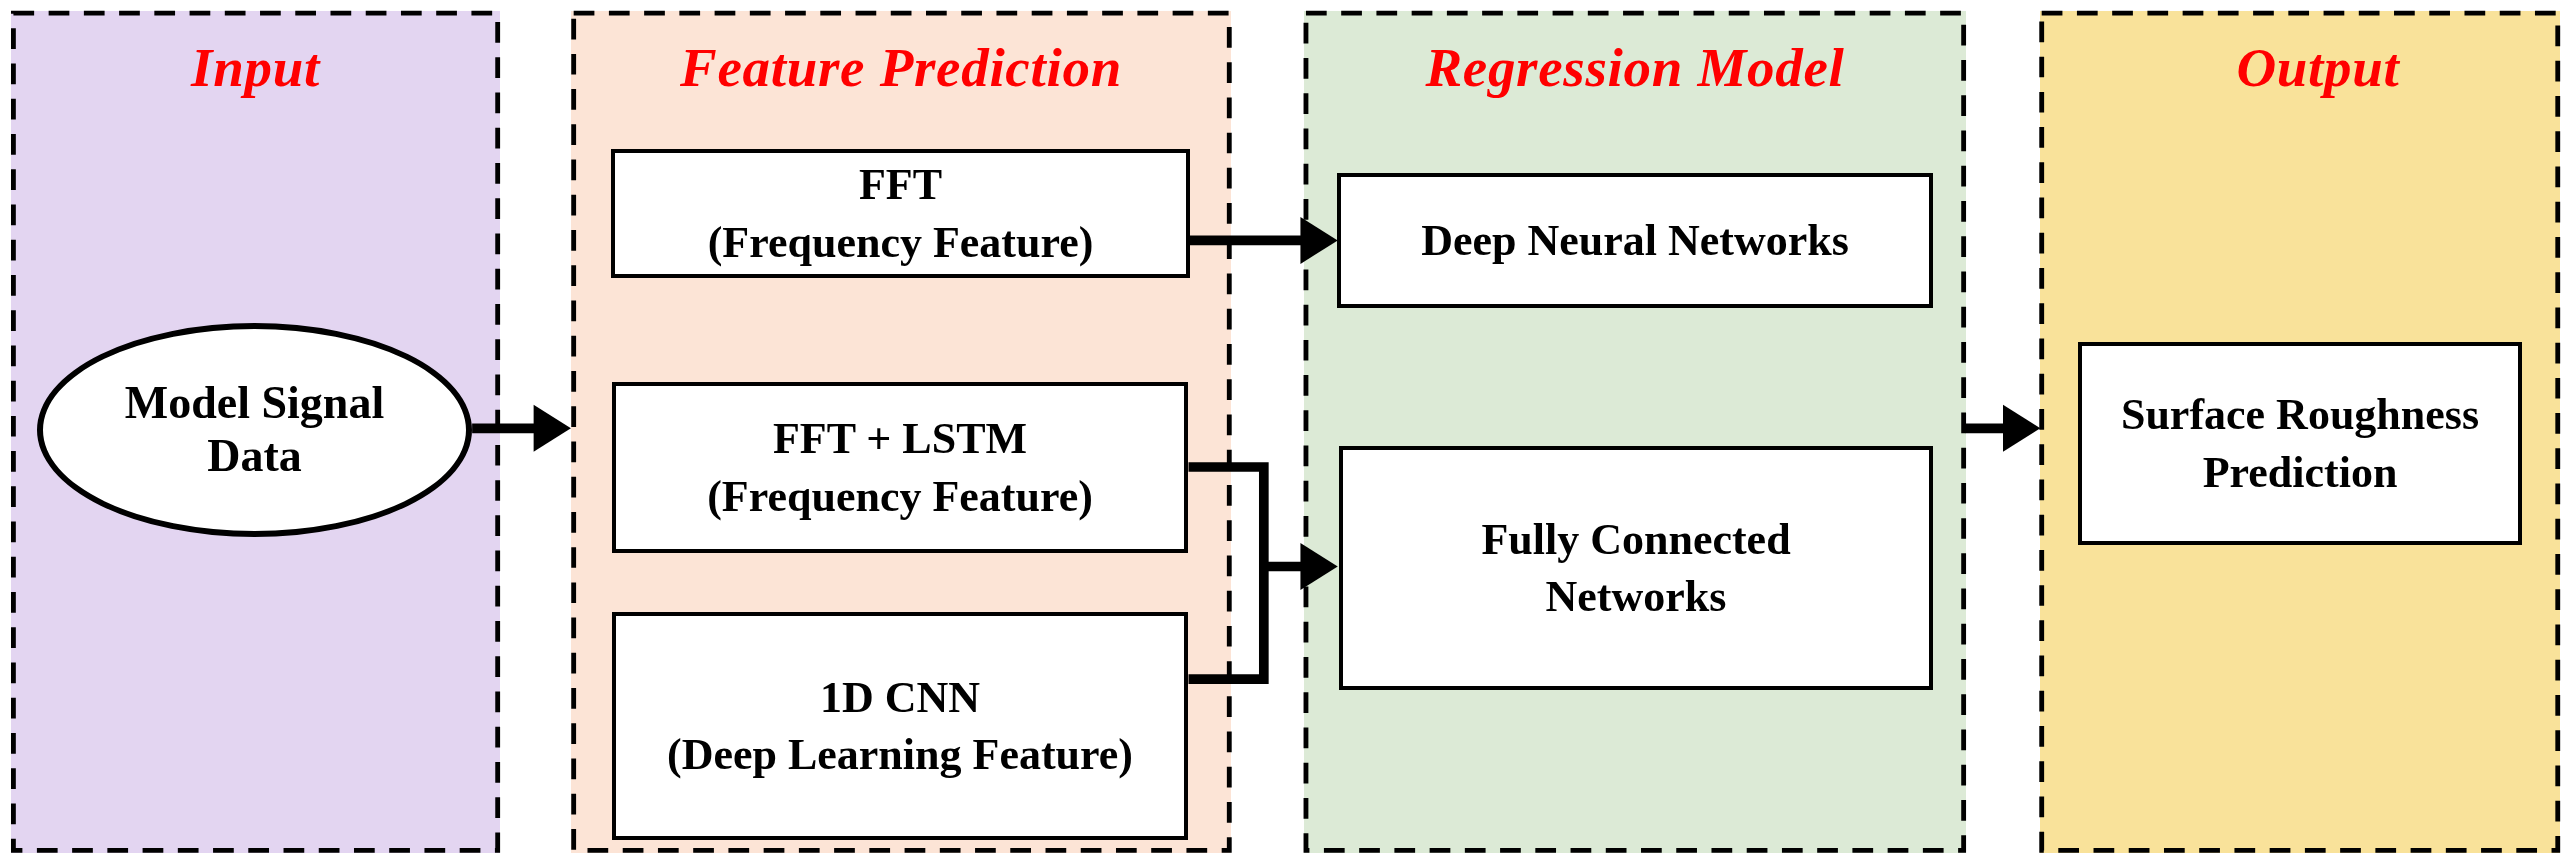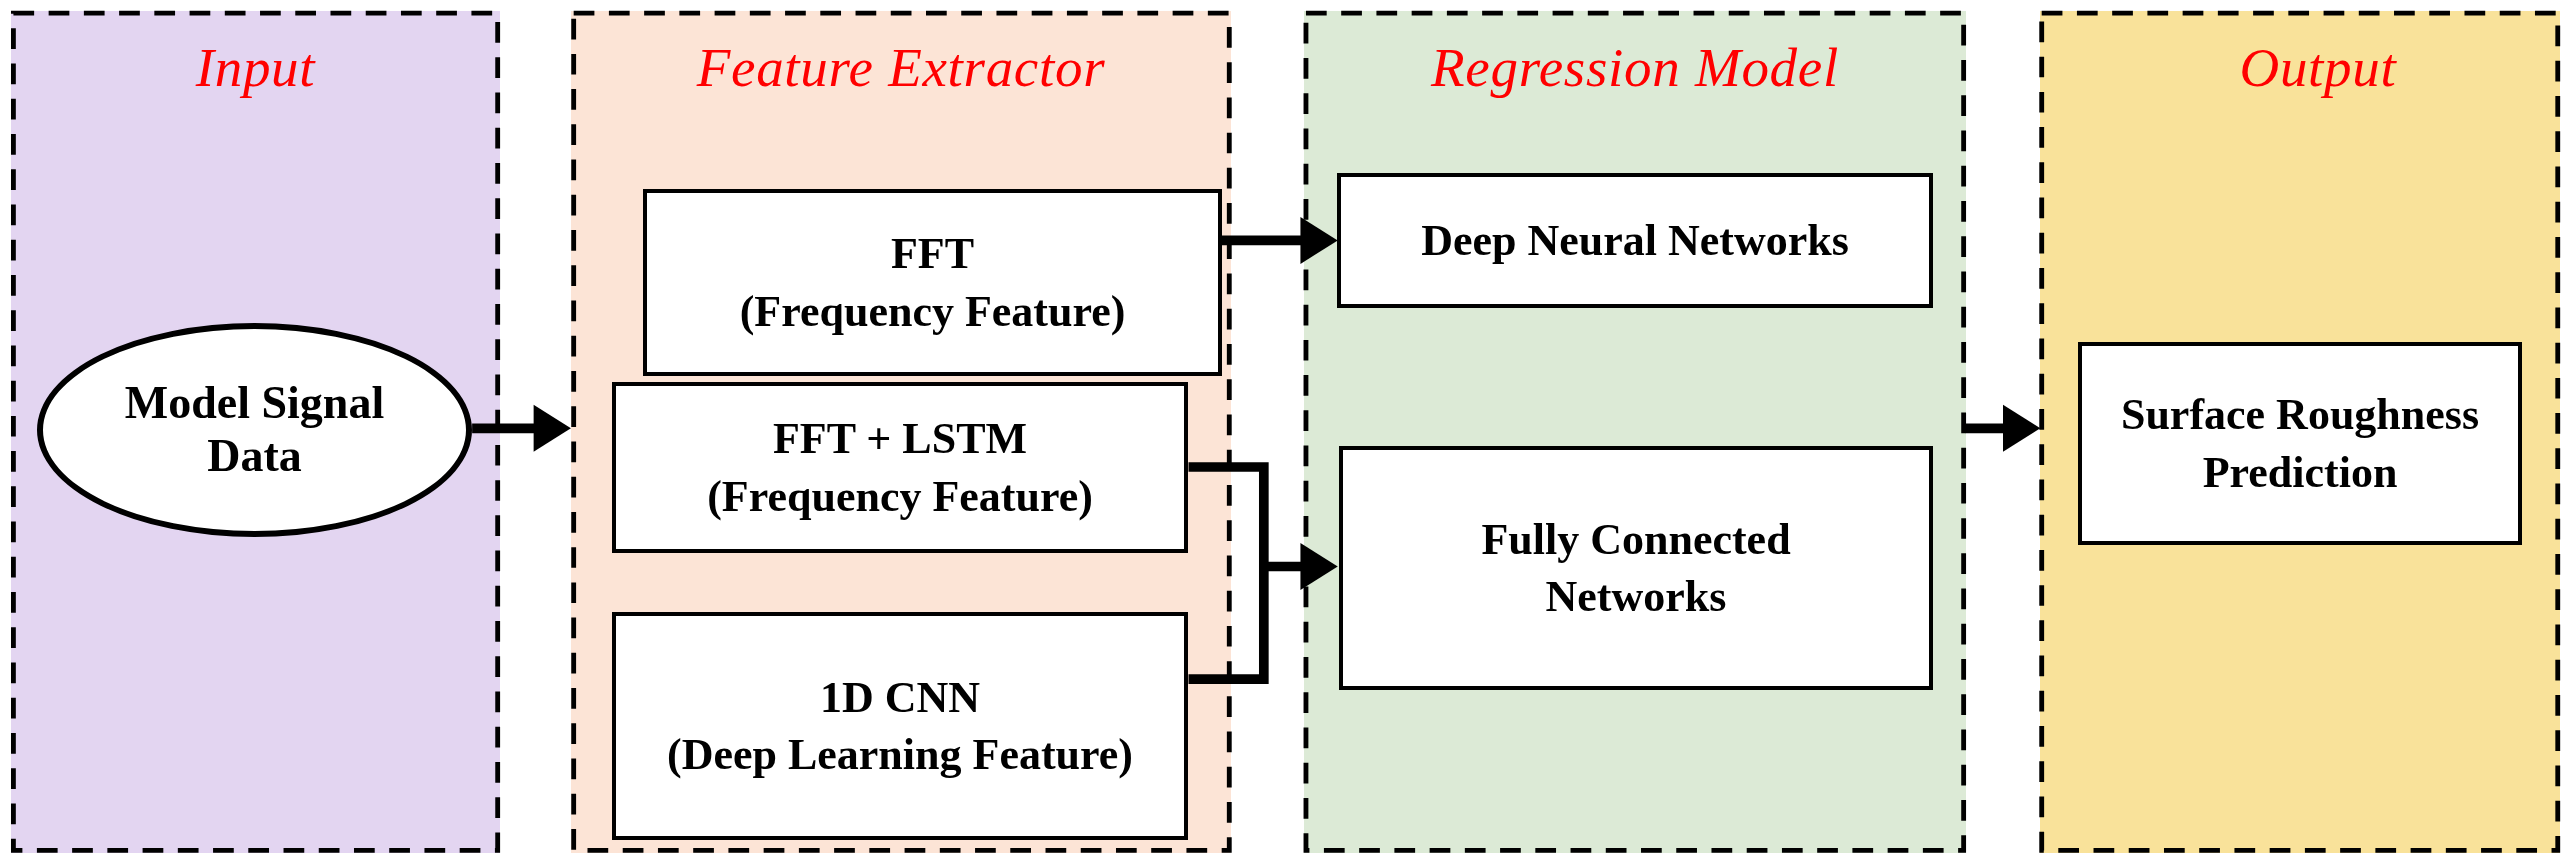--- a/index.html
+++ b/index.html
@@ -9,21 +9,21 @@
     background:#ffffff;
     font-family:"Liberation Serif","DejaVu Serif",serif;
     overflow:hidden;
   }
   .panel{position:absolute;}
   .panel-title{
     position:absolute;
     top:38px;
     text-align:center;
     font-size:55px;
-    font-weight:normal;
+    font-weight:bold;
     font-style:italic;
     line-height:1.1;
     letter-spacing:0.7px;
   }
   #overlay{position:absolute;left:0;top:0;z-index:2;}
   .node-box{
     position:absolute;
     z-index:3;
     background:#ffffff;
     border:4.8px solid #000000;
@@ -91,30 +91,30 @@
       <polygon points="1882,786 1882,854 1936,820" fill="#000000"></polygon>
     </g>
 
     <g>
       <line x1="2845" y1="620" x2="2903" y2="620" stroke="#000000" stroke-width="14"></line>
       <polygon points="2899,586 2899,654 2953,620" fill="#000000"></polygon>
     </g>
   </svg>
 
   <div class="panel-title" style="left: 11px; width: 489px; color: rgb(255, 0, 0);">Input</div>
-  <div class="panel-title" style="left: 571px; width: 660px; color: rgb(255, 0, 0);">Feature Extractor</div>
+  <div class="panel-title" style="left: 571px; width: 660px; color: rgb(255, 0, 0);">Feature Prediction</div>
   <div class="panel-title" style="left: 1304px; width: 662px; color: rgb(255, 0, 0);">Regression Model</div>
   <div class="panel-title" style="left: 2040px; width: 520px; color: rgb(255, 0, 0); margin-left: 18px;">Output</div>
 
   <div class="ellipse-node">
     <div class="tline">Model Signal</div>
     <div class="tline">Data</div>
   </div>
 
-  <div class="node-box" style="left:643px;top:149px;width:579px;height:187px;margin-top:40px;">
+  <div class="node-box" style="left:611px;top:149px;width:579px;height:129px;">
     <div class="tline">FFT</div>
     <div class="tline">(Frequency Feature)</div>
   </div>
 
   <div class="node-box" style="left:612px;top:382px;width:576px;height:171px;">
     <div class="tline">FFT + LSTM</div>
     <div class="tline">(Frequency Feature)</div>
   </div>
 
   <div class="node-box" style="left:612px;top:612px;width:576px;height:228px;">

